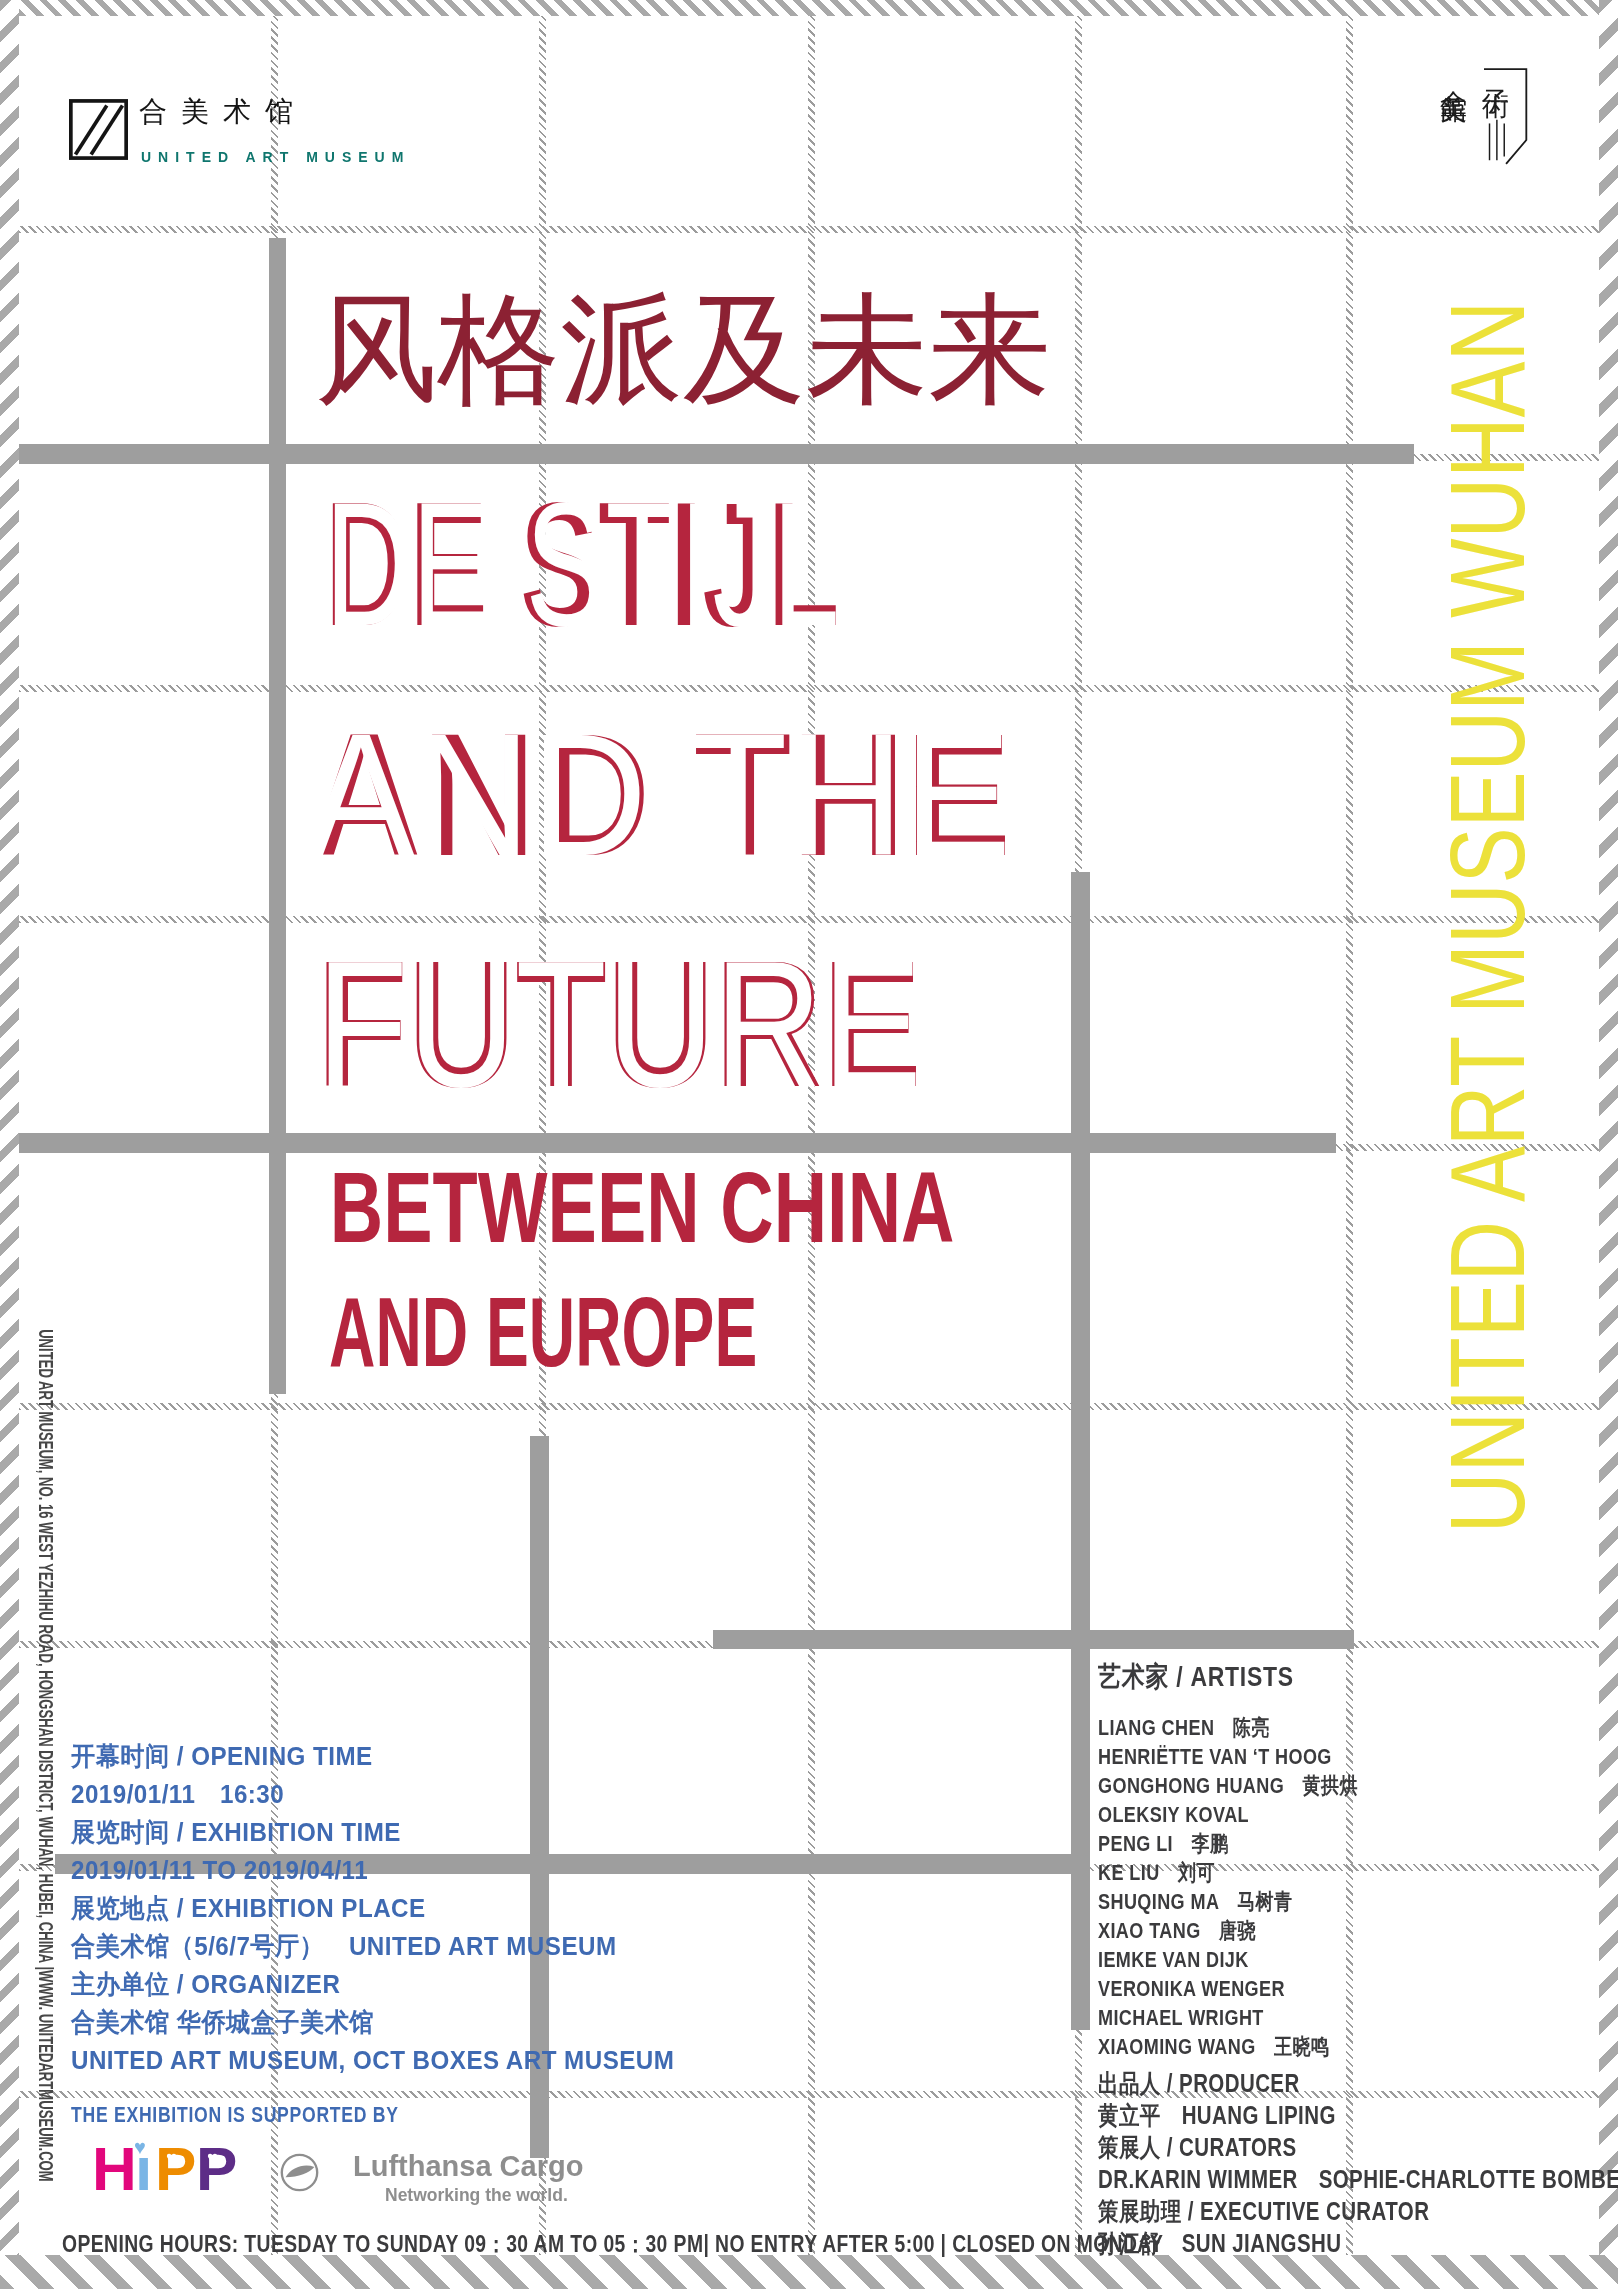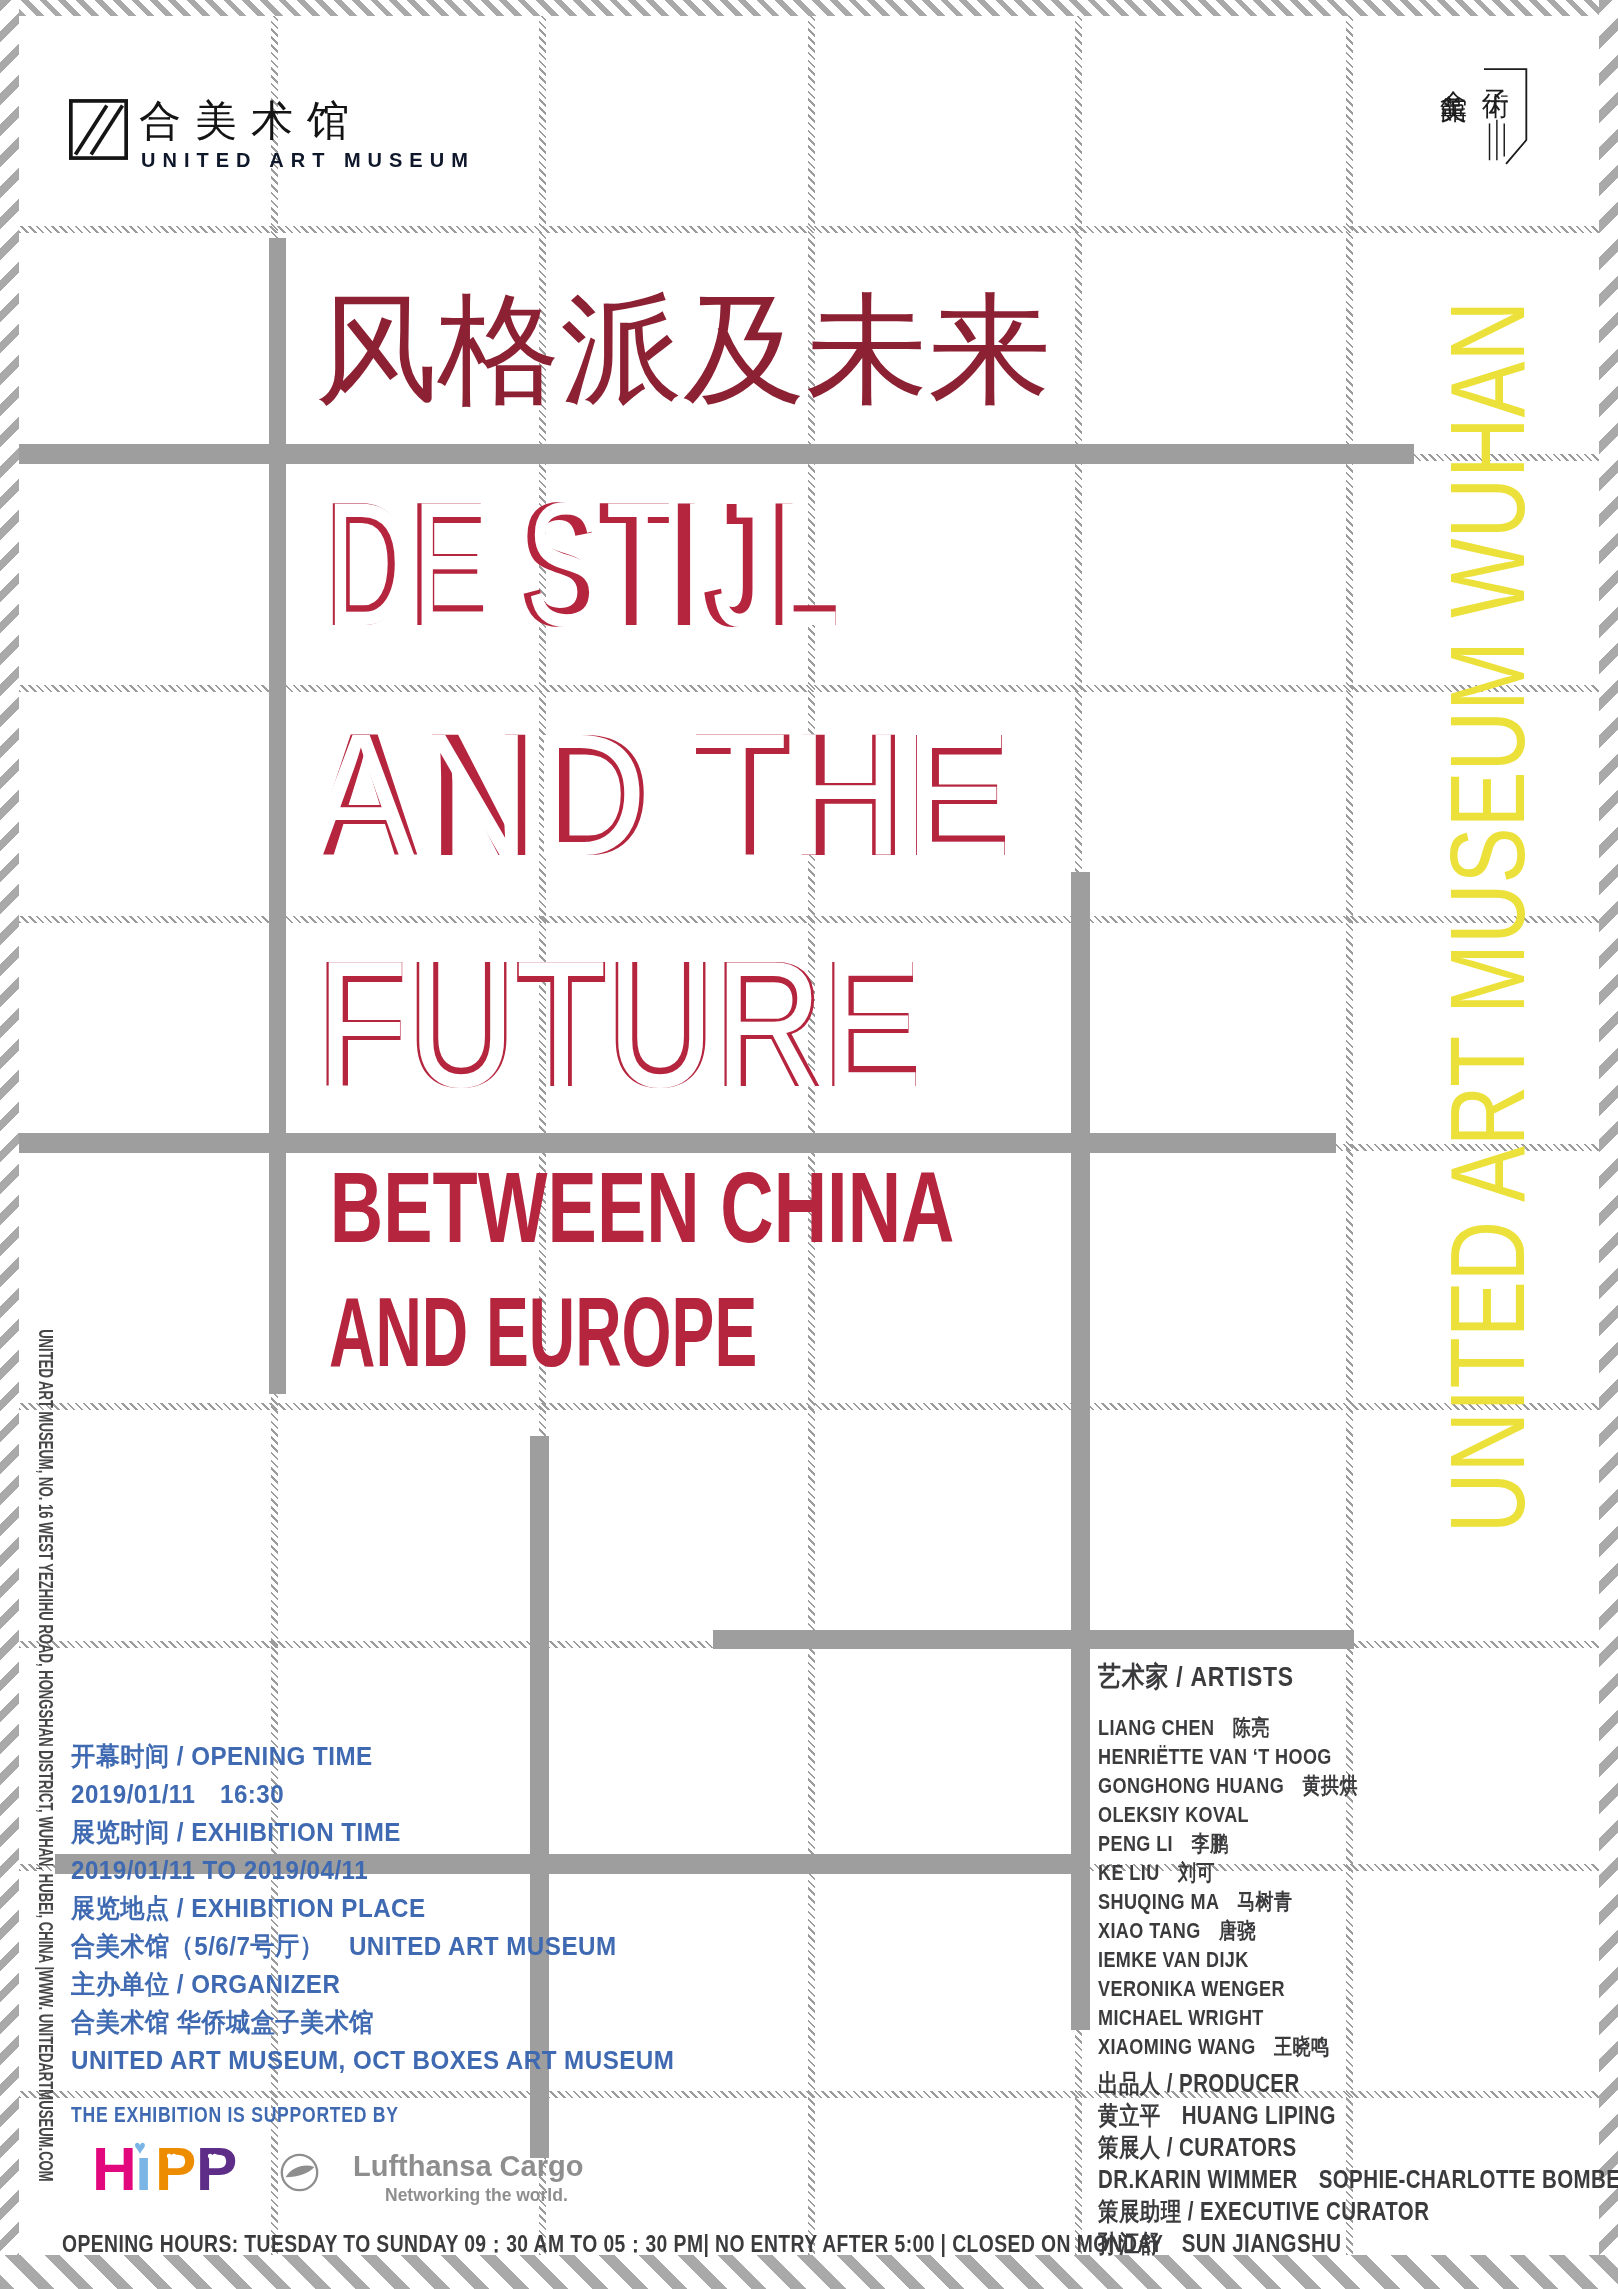--- a/index.html
+++ b/index.html
@@ -26,22 +26,22 @@
   .cx92{transform:scaleX(0.93);transform-origin:0 0;}
   .cx84{transform:scaleX(0.84);transform-origin:0 0;}
   .cx82{transform:scaleX(0.82);transform-origin:0 0;}
   .cx80{transform:scaleX(0.80);transform-origin:0 0;}
   .blue{color:#3f6ab2;}
   .dark{color:#3b3b3d;}
   .info-block{font-size:26px;line-height:38px;font-weight:600;white-space:nowrap;letter-spacing:0.5px;}
   .artists-block{font-size:22px;line-height:29px;font-weight:600;white-space:nowrap;letter-spacing:0.5px;}
   .credits-block{font-size:25px;line-height:32px;font-weight:600;white-space:nowrap;letter-spacing:0.5px;}
   .hours{font-size:23px;font-weight:600;white-space:nowrap;letter-spacing:0.5px;}
-  .uam-zh{font-size:42px;color:#141414;letter-spacing:14px;font-weight:500;white-space:nowrap;}
-  .uam-en{font-size:20px;color:#0f172a;letter-spacing:7px;font-weight:700;white-space:nowrap;}
+  .uam-zh{font-size:28px;color:#141414;letter-spacing:14px;font-weight:500;white-space:nowrap;}
+  .uam-en{font-size:14px;color:#0f766e;letter-spacing:7px;font-weight:700;white-space:nowrap;}
   .boxes-col{writing-mode:vertical-rl;text-orientation:upright;font-size:27px;line-height:29.5px;
     color:#1c1c1c;font-weight:400;letter-spacing:3.7px;}
   .hipp-letter{position:absolute;top:0;font-size:62px;font-weight:700;line-height:55px;}
   .heart{position:absolute;font-weight:400;}
   .lh-name{font-size:29px;font-weight:700;color:#8e8e8e;white-space:nowrap;}
   .lh-tag{font-size:17.5px;font-weight:700;color:#8e8e8e;white-space:nowrap;margin-left:48px;}
   svg text{font-family:"Liberation Sans",sans-serif;}
   svg text.serif{font-family:"Liberation Serif",serif;}
 </style>
 </head>

